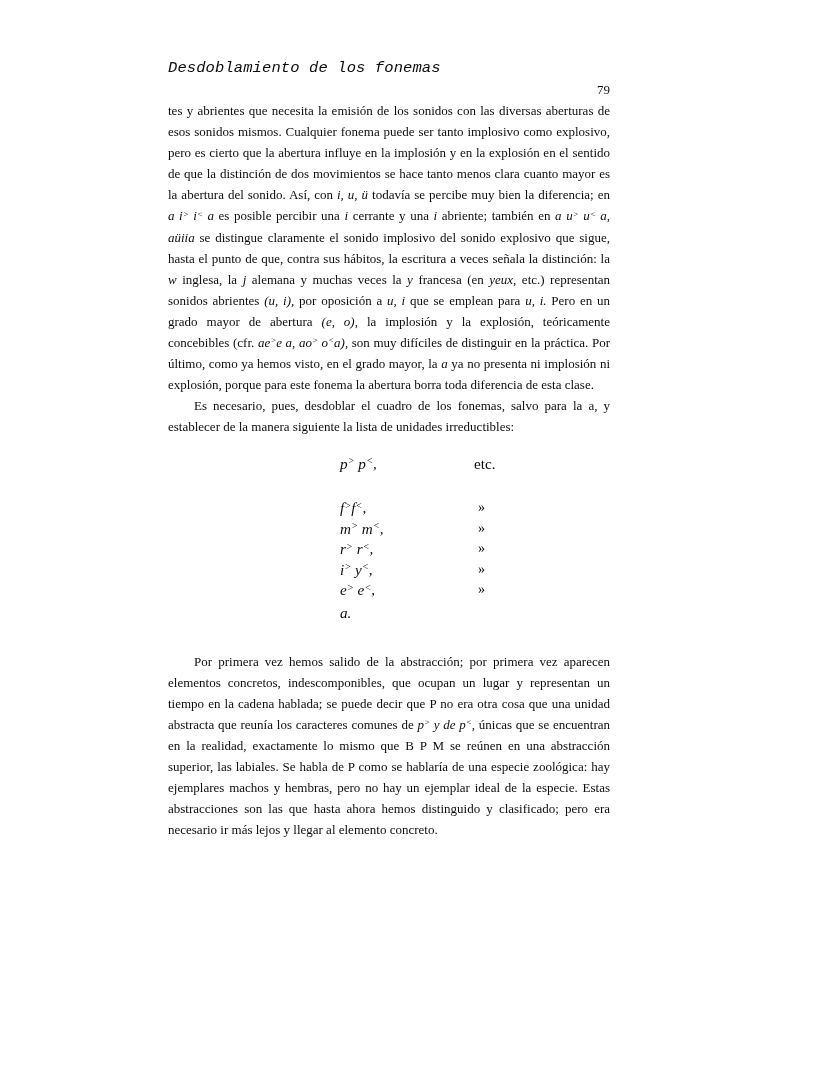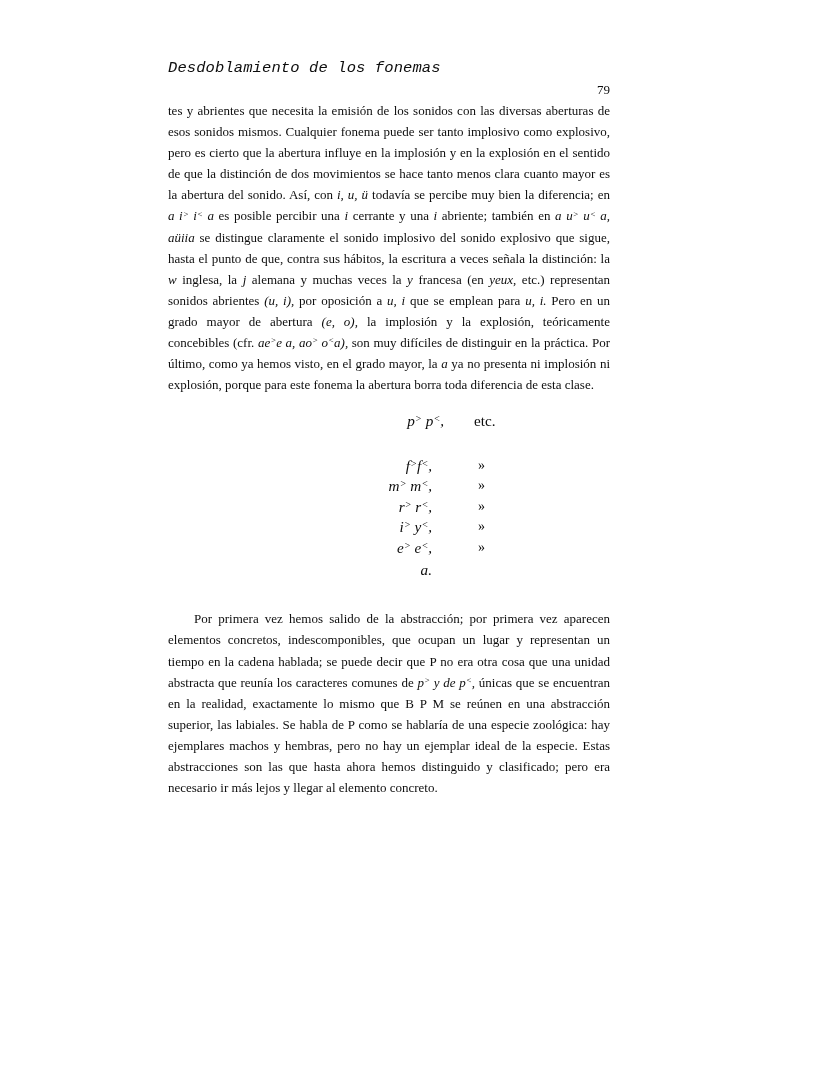--- a/index.html
+++ b/index.html
@@ -68,21 +68,20 @@
   }
   .nb { white-space: nowrap; }
   
   .list-block {
     margin-top: 16px;
     font-size: 15.2px;
   }
   .list-row {
     display: flex;
     line-height: 20.5px;
-    text-align: right;
   }
   .list-row .pad {
     display: inline-block;
     width: 172px;
     flex: 0 0 172px;
   }
   .list-row .sym {
     display: inline-block;
     width: 92px;
     flex: 0 0 92px;
@@ -113,20 +112,21 @@
 
   <div class="runhead">
     <span class="runhead-title">Desdoblamiento de los fonemas</span>
     <span class="runhead-folio">79</span>
   </div>
 
   <div class="body-block">
 
     <p class="para"><span>tes y abrientes que necesita la emisión de los sonidos con las diversas aberturas de esos sonidos mismos. Cualquier fonema puede ser tanto implosivo como explosivo, pero es cierto que la abertura influye en la implosión y en la explosión en el sentido de que la distinción de dos movimientos se hace tanto menos clara cuanto mayor es la abertura del sonido. Así, con </span><i>i, u, ü</i><span> todavía se percibe muy bien la diferencia; en </span><i class="nb"><span>a i</span><sup class="mark">&gt;</sup><span> i</span><sup class="mark">&lt;</sup><span> a</span></i><span> es posible percibir una </span><i>i</i><span> cerrante y una </span><i>i</i><span> abriente; también en </span><i class="nb"><span>a u</span><sup class="mark">&gt;</sup><span> u</span><sup class="mark">&lt;</sup><span> a,</span></i> <i>aüiia</i><span> se distingue claramente el sonido implosivo del sonido explosivo que sigue, hasta el punto de que, contra sus hábitos, la escritura a veces señala la distinción: la </span><i>w</i><span> inglesa, la </span><i>j</i><span> alemana y muchas veces la </span><i>y</i><span> francesa (en </span><i>yeux</i><span>, etc.) representan sonidos abrientes </span><i>(u, i),</i><span> por oposición a </span><i>u, i</i><span> que se emplean para </span><i>u, i.</i><span> Pero en un grado mayor de abertura </span><i>(e, o),</i><span> la implosión y la explosión, teóricamente concebibles (cfr. </span><i class="nb"><span>ae</span><sup class="mark">&gt;</sup><span>e a, ao</span><sup class="mark">&gt;</sup><span> o</span><sup class="mark">&lt;</sup><span>a),</span></i><span> son muy difíciles de distinguir en la práctica. Por último, como ya hemos visto, en el grado mayor, la </span><i>a</i><span> ya no presenta ni implosión ni explosión, porque para este fonema la abertura borra toda diferencia de esta clase.</span></p>
 
+    <p class="para indent">Es necesario, pues, desdoblar el cuadro de los fonemas, salvo para la a, y establecer de la manera siguiente la lista de unidades irreductibles:</p>
 
   </div>
 
   <div class="list-block">
 
     <div class="list-row first-row">
       <span class="pad"></span>
       <span class="sym"><span>p</span><sup class="mark">&gt;</sup><span> p</span><sup class="mark">&lt;</sup><span>,</span></span>
       <span class="note">etc.</span>
     </div>

